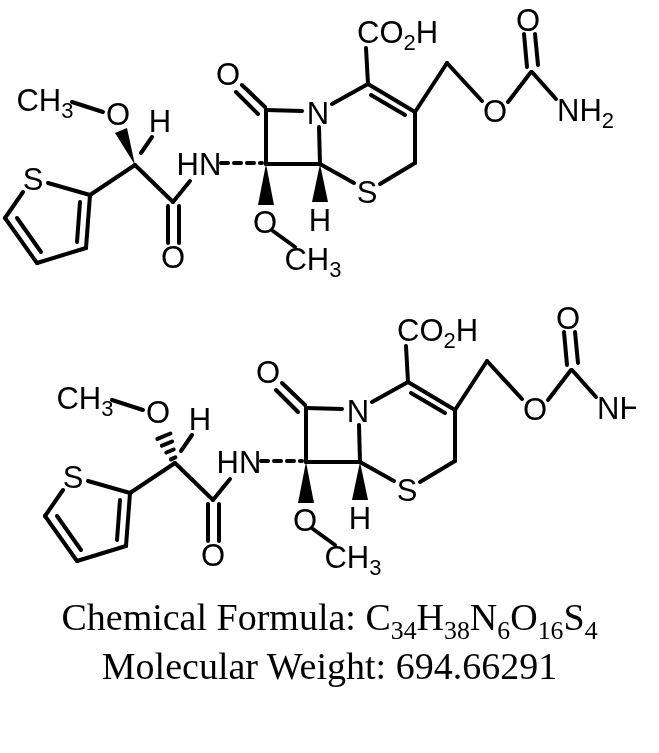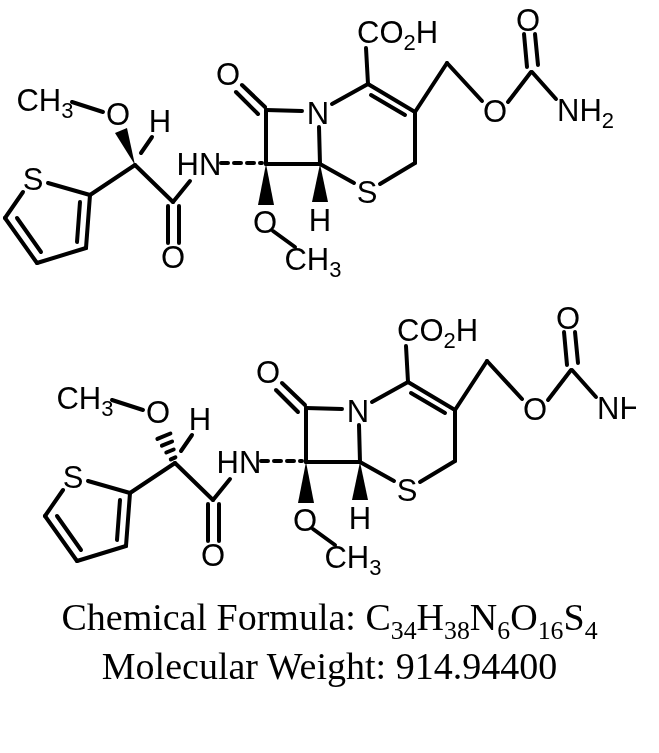--- a/index.html
+++ b/index.html
@@ -125,16 +125,16 @@
       <line x1="135.4" y1="159.4" x2="130.8" y2="161.4"></line>
       <line x1="133.7" y1="151.5" x2="126.3" y2="154.5"></line>
       <line x1="132.1" y1="143.5" x2="121.9" y2="147.7"></line>
       <line x1="130.4" y1="135.5" x2="117.4" y2="140.9"></line>
     </g>
   </g>
 </svg>
 
 <div class="caption">
   <div><span>Chemical Formula: </span><span>C<sub>34</sub>H<sub>38</sub>N<sub>6</sub>O<sub>16</sub>S<sub>4</sub></span></div>
-  <div>Molecular Weight: 914.94400</div>
+  <div>Molecular Weight: 694.66291</div>
 </div>
 
 </div>
 
 </body></html>

